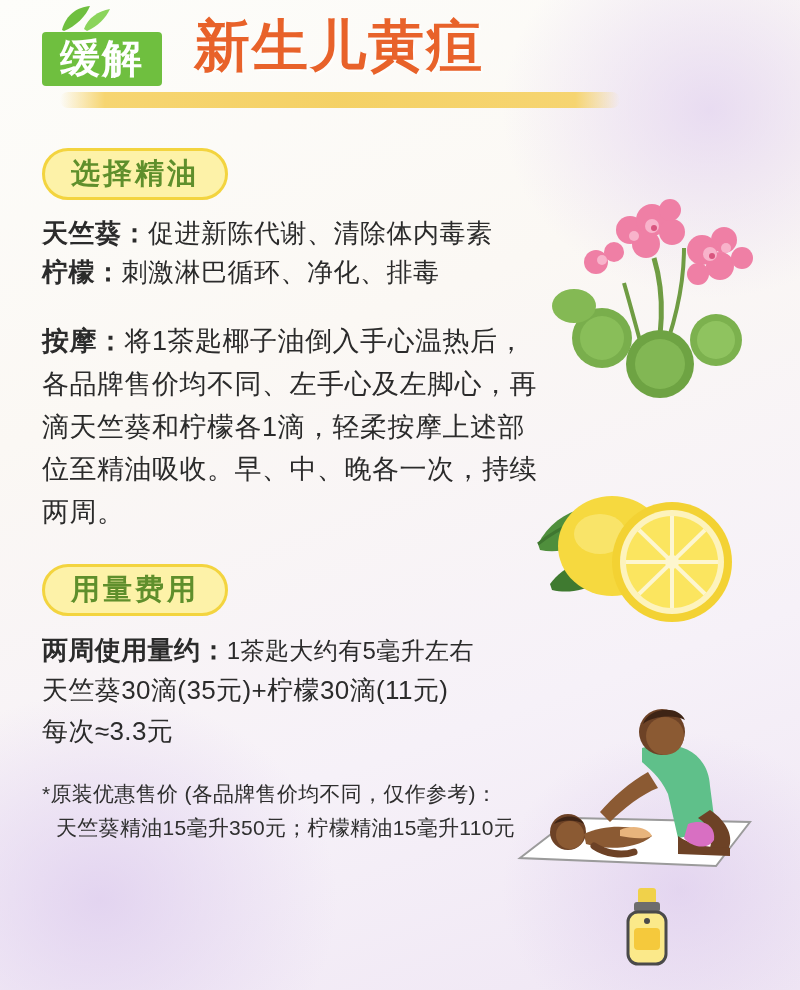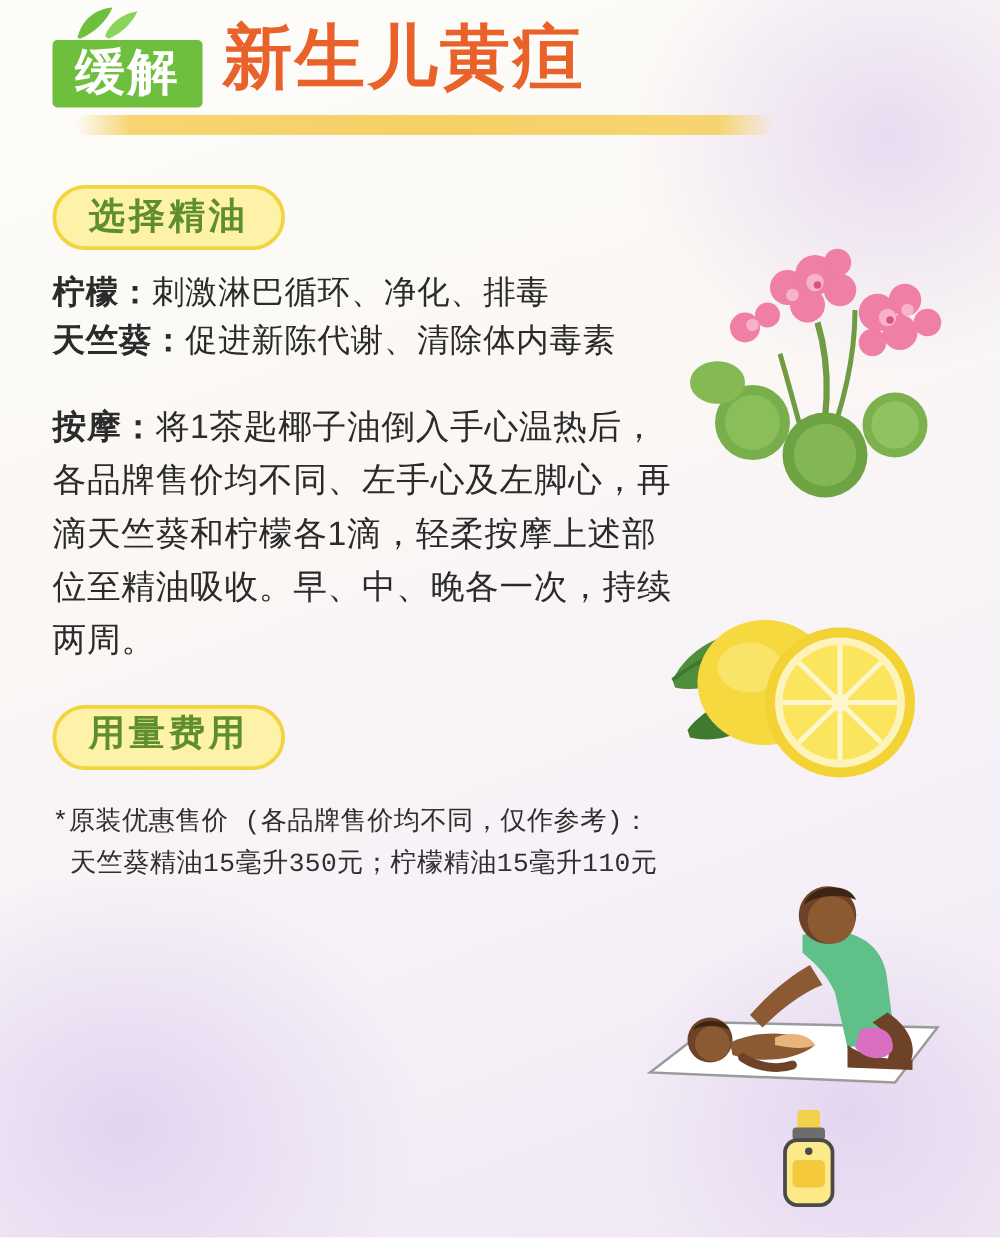--- a/index.html
+++ b/index.html
@@ -37,21 +37,21 @@
     background: radial-gradient(ellipse at center, rgba(216,196,235,0.55) 0%, rgba(216,196,235,0) 70%);
     pointer-events: none;
   }
 
   
   .header {
     position: relative;
     padding: 18px 0 0 42px;
     height: 120px;
   }
-  .title-row { display: flex; align-items: flex-start; }
+  .title-row { display: flex; align-items: flex-start; gap: 16px; }
   .badge-green {
     position: relative;
     display: inline-block;
     background: #6fbf3f;
     color: #ffffff;
     font-size: 40px;
     font-weight: bold;
     letter-spacing: 2px;
     padding: 6px 18px 8px 18px;
     border-radius: 4px;
@@ -88,21 +88,21 @@
     padding: 7px 26px 9px 26px;
     font-size: 29px;
     font-weight: bold;
     color: #5f8f2c;
     letter-spacing: 3px;
     line-height: 1.05;
   }
   .section { position: relative; padding: 0 42px; }
   .sec-oils { margin-top: 28px; }
   .sec-method { margin-top: 28px; }
-  .sec-dose { margin-top: 30px; font-family: Liberation Mono, monospace; }
+  .sec-dose { margin-top: 30px; }
 
   .body-line {
     font-size: 26px;
     color: #2b2b2b;
     line-height: 1.5;
     letter-spacing: 0.5px;
   }
   .body-block { margin-top: 14px; }
   .lead { font-weight: bold; }
   .method-text {
@@ -186,36 +186,43 @@
       </div>
       <div class="title-main">新生儿黄疸</div>
     </div>
     <div class="underline-brush"></div>
   </div>
 
   <div class="section sec-oils">
     <div class="pill">选择精油</div>
     <div class="body-block">
       <div class="body-line">
-        <span class="lead">柠檬：</span><span>刺激淋巴循环、净化、排毒</span>
+        <span class="lead">天竺葵：</span><span>促进新陈代谢、清除体内毒素</span>
       </div>
       <div class="body-line">
-        <span class="lead">天竺葵：</span><span>促进新陈代谢、清除体内毒素</span>
+        <span class="lead">柠檬：</span><span>刺激淋巴循环、净化、排毒</span>
       </div>
     </div>
   </div>
 
   <div class="section sec-method">
     <div class="method-text">
       <span class="lead">按摩：</span><span>将1茶匙椰子油倒入手心温热后，各品牌售价均不同、左手心及左脚心，再滴天竺葵和柠檬各1滴，轻柔按摩上述部位至精油吸收。早、中、晚各一次，持续两周。</span>
     </div>
   </div>
 
   <div class="section sec-dose">
     <div class="pill">用量费用</div>
+    <div class="dose-text">
+      <div class="dose-first">
+        <span class="lead">两周使用量约：</span><span class="small">1茶匙大约有5毫升左右</span>
+      </div>
+      <div>天竺葵30滴(35元)+柠檬30滴(11元)</div>
+      <div>每次≈3.3元</div>
+    </div>
     <div class="footnote">
       <span>*原装优惠售价 (各品牌售价均不同，仅作参考)：</span>
       <span class="ind">天竺葵精油15毫升350元；柠檬精油15毫升110元</span>
     </div>
   </div>
 
   <svg class="art-flower" viewBox="0 0 240 230">
 
     <path d="M120 70 C132 110 128 150 118 190" stroke="#6f9c43" stroke-width="5" fill="none"></path>
     <path d="M150 60 C150 100 140 140 124 180" stroke="#6f9c43" stroke-width="4" fill="none"></path>

